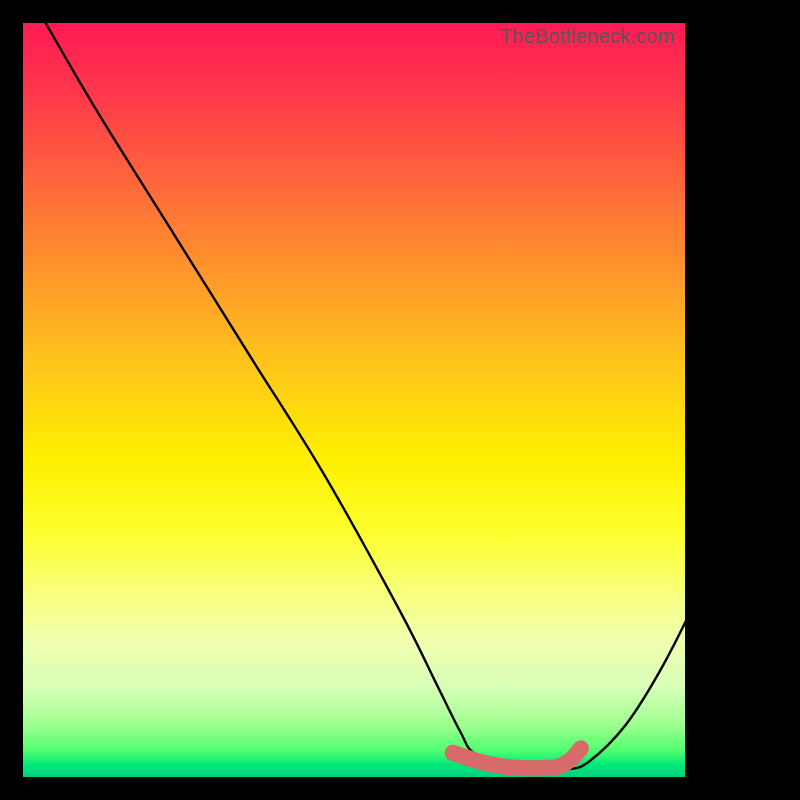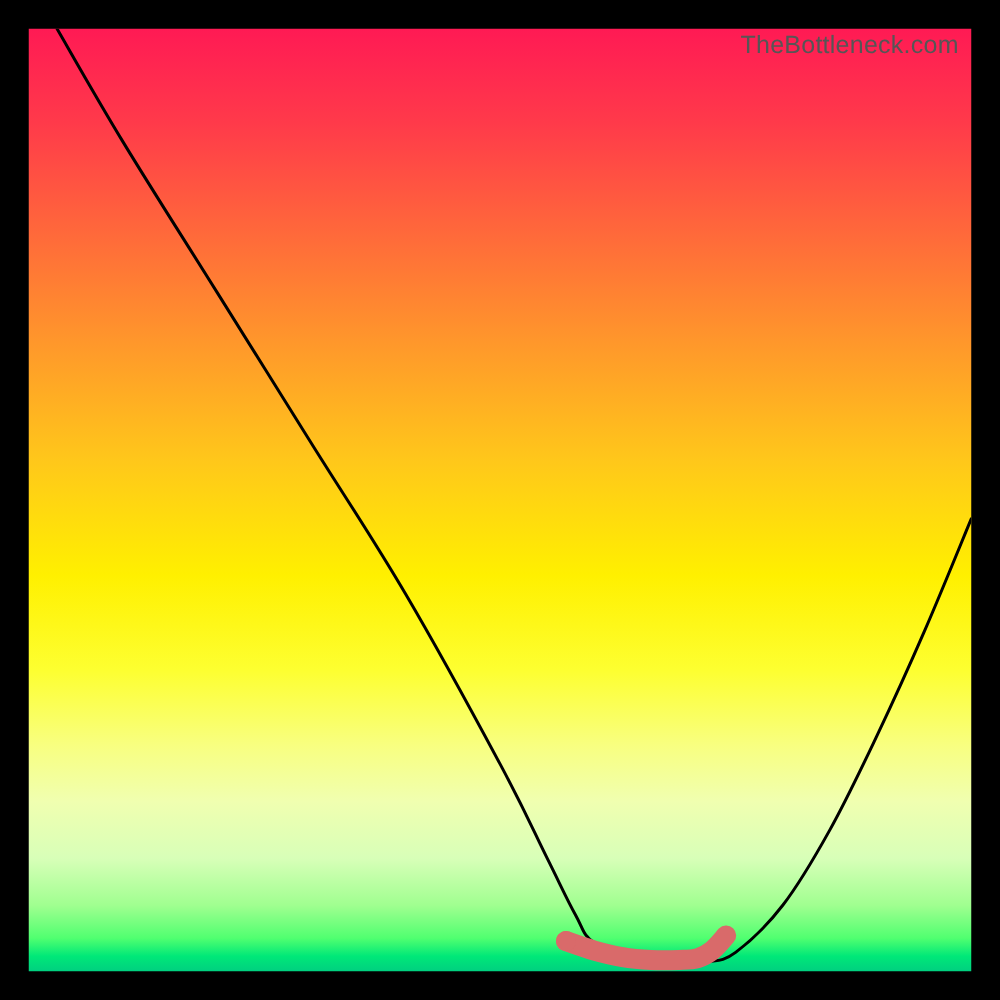--- a/index.html
+++ b/index.html
@@ -7,21 +7,21 @@
   .chart-container {
     position: relative;
     width: 800px;
     height: 800px;
     background: #000;
   }
   .plot-area {
     position: absolute;
     left: 23px;
     top: 23px;
-    width: 754px;
+    width: 662px;
     height: 754px;
     background: linear-gradient(to bottom,
       #ff1a54 0%,
       #ff3a4a 10%,
       #ff6a3a 22%,
       #ff9a2a 34%,
       #ffc81a 46%,
       #fff000 58%,
       #fdff30 68%,
       #f8ff80 76%,

